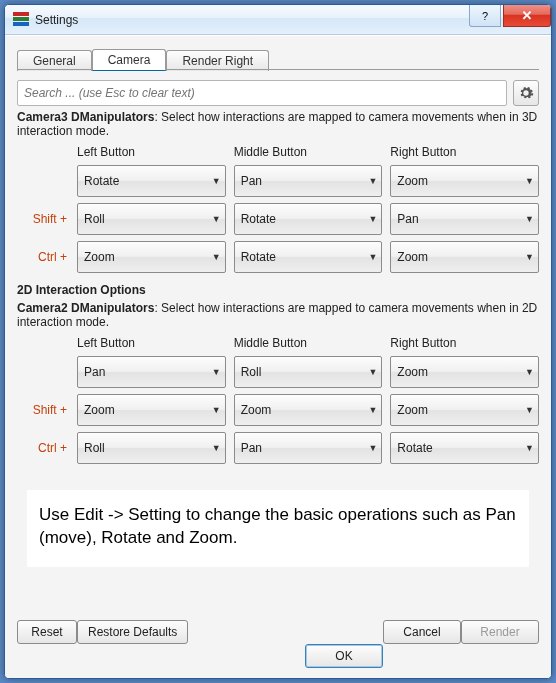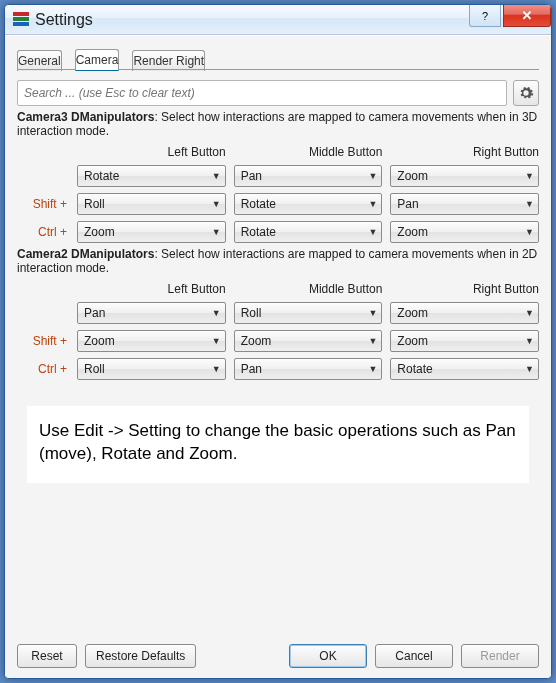--- a/index.html
+++ b/index.html
@@ -36,21 +36,21 @@
   .titlebar .app-icon {
     width: 16px; height: 16px;
     margin-right: 6px;
     display: flex; flex-direction: column;
   }
   .app-icon .bar { flex:1; margin-bottom:1px; }
   .app-icon .r { background:#c62828;}
   .app-icon .g { background:#2e7d32;}
   .app-icon .b { background:#1565c0;}
   .titlebar .title {
-    font-size: 16px;
+    font-size: 12px;
     color: #222;
   }
   .win-btns {
     position: absolute;
     right: 0; top: 0;
     display: flex;
     height: 22px;
   }
   .win-btn {
     width: 32px;
@@ -81,25 +81,25 @@
   }
   .tabs {
     display:flex;
     align-items:flex-end;
     height:24px;
     position:relative;
   }
   .tab {
     border:1px solid #9a9a9a;
     border-bottom:none;
-    padding: 3px 0;
+    padding: 3px 15px;
     font-size:12px;
     background: linear-gradient(to bottom,#fdfdfd,#e7e7e7);
     border-radius:3px 3px 0 0;
-    margin-right:13px;
+    margin-right:0;
     color:#333;
     position:relative;
     top:1px;
   }
   .tab.active {
     background:#fff;
     border-bottom:1px solid #0369a1;
     z-index:2;
     top:1px;
   }
@@ -149,32 +149,32 @@
   .section-desc b { font-weight:bold; }
   .grid {
     margin-top:6px;
     display:grid;
     grid-template-columns: 52px 1fr 1fr 1fr;
     column-gap:8px;
     row-gap:6px;
     align-items:center;
   }
   .col-head {
-    text-align:right;
+    text-align:left;
     font-size:12px;
     color:#222;
   }
   .row-label {
     text-align:right;
     font-size:12px;
     color:#c2410c;
     padding-right:2px;
   }
   .combo {
-    height:22px;
+    height:32px;
     border:1px solid #8b8b8b;
     border-radius:2px;
     background: linear-gradient(to bottom,#fdfdfd 0%,#f0f0f0 48%,#e3e3e3 52%,#efefef 100%);
     display:flex;
     align-items:center;
     padding: 0 4px 0 6px;
     font-size:12px;
     color:#222;
     position:relative;
   }
@@ -188,23 +188,22 @@
     background:#fff;
     padding: 14px 12px 18px 12px;
     font-size:17px;
     line-height:1.35;
     color:#000;
     font-family: Arial, sans-serif;
   }
   .spacer { flex:1; }
   .footer {
     display:flex;
-    gap:8px;
     padding-top:8px;
-    align-items:flex-end;
+    align-items:flex-start;
   }
   .btn {
     height:24px;
     min-width:60px;
     padding: 0 10px;
     border:1px solid #8a8a8a;
     border-radius:3px;
     background:linear-gradient(to bottom,#fdfdfd,#e6e6e6);
     font-size:12px;
     color:#222;
@@ -303,20 +302,21 @@
       <div class="combo">
           <span class="val">Rotate</span>
           <span class="arrow">▼</span>
         </div>
       <div class="combo">
           <span class="val">Zoom</span>
           <span class="arrow">▼</span>
         </div>
     </div>
 
+    <div class="section-head">2D Interaction Options</div>
     <div class="section-desc">
       <b>Camera2 DManipulators</b><span>: Select how interactions are mapped to camera movements when in 2D interaction mode.</span>
     </div>
     <div class="grid">
       <div></div>
       <div class="col-head">Left Button</div>
       <div class="col-head">Middle Button</div>
       <div class="col-head">Right Button</div>
 
       <div class="row-label"></div>

